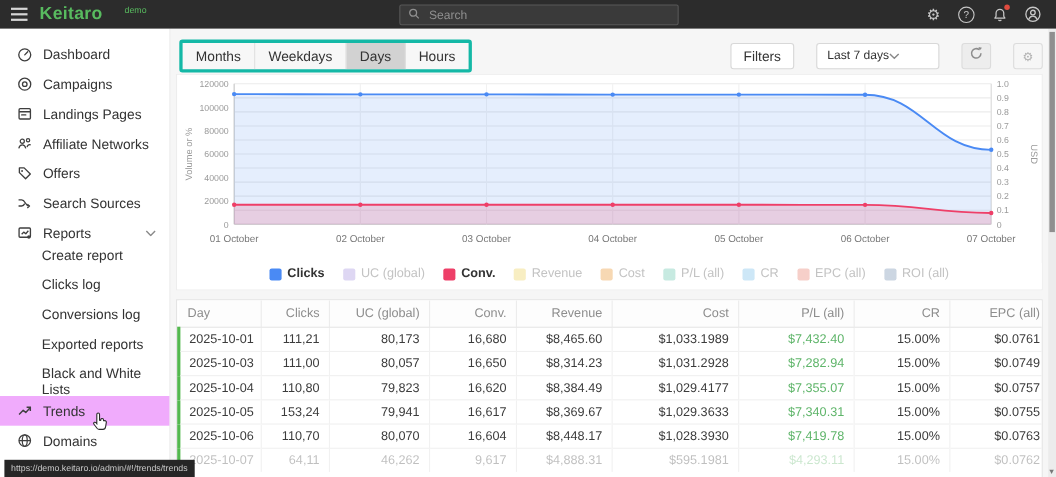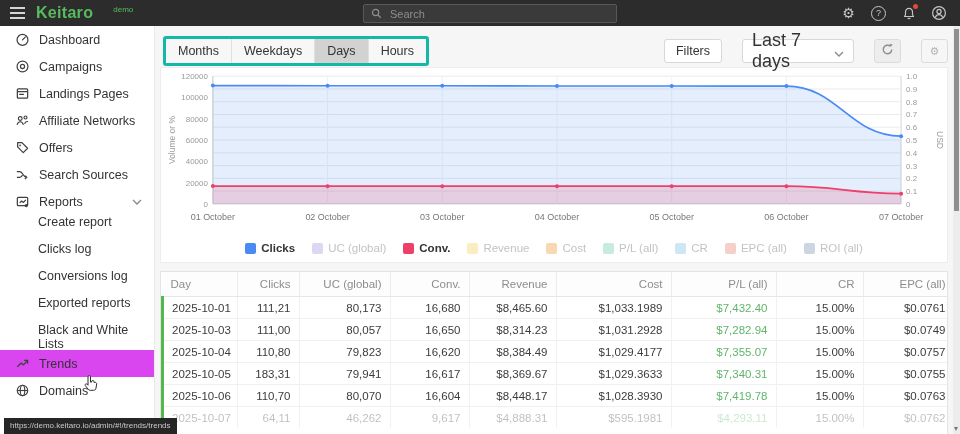--- a/index.html
+++ b/index.html
@@ -18,39 +18,39 @@
   .search input::placeholder{color:#8f8f8f}
   .tb-actions{margin-left:auto;display:flex;align-items:center;gap:13px;padding-right:13px}
   .tb-ic{width:17px;height:17px;display:flex;align-items:center;justify-content:center;position:relative;cursor:pointer}
   .tb-ic svg{display:block}
   .tb-gear{color:#c6c6c6;font-size:14px;line-height:1}
   .help-circle{width:13px;height:13px;border:1.3px solid #c6c6c6;border-radius:50%;
                color:#c6c6c6;font-size:9px;display:flex;align-items:center;justify-content:center}
   .bell-dot{position:absolute;top:-1px;right:-1px;width:5px;height:5px;border-radius:50%;background:#e04b3f}
   
   .sidebar{position:absolute;top:26px;left:0;width:155px;bottom:0;background:#fff;
-           border-right:1px solid #e9e9e9;padding-top:0;z-index:10;box-sizing:border-box}
+           border-right:1px solid #e9e9e9;padding-top:10px;z-index:10;box-sizing:border-box}
   .nav-item{height:27px;display:flex;align-items:center;padding-left:14px;gap:9px;
             font-size:12.5px;color:#333;cursor:pointer}
-  .nav-item.active{background:#d946ef}
+  .nav-item.active{background:#f0abfc}
   .nav-sub{height:27px;display:flex;padding-left:38px;font-size:12.5px;color:#333;cursor:pointer}
   .nav-ic{width:16px;height:16px;display:flex;align-items:center;justify-content:center}
   .chev{margin-left:auto;margin-right:12px;display:flex}
   
   main{position:absolute;left:155px;top:26px;right:0;bottom:0;padding:12px 12px 0 5px;box-sizing:border-box}
   .toolbar{display:flex;align-items:center;height:26px;margin-bottom:3px;padding-left:3px}
   .tabs{display:flex;border:3px solid #14b8a6;border-radius:3px;overflow:hidden;background:#f7f7f7}
   .tab{padding:0 12px;line-height:24px;font-size:12.5px;color:#333;border-right:1px solid #e0e0e0;cursor:pointer}
   .tab:last-child{border-right:none}
   .tab.active{background:#d2d2d2}
   .toolbar-right{margin-left:auto;display:flex;gap:20px;align-items:center}
   .btn{height:24px;line-height:22px;padding:0 11px;background:#fff;border:1px solid #d8d8d8;
        border-radius:3px;font-size:12.5px;color:#333;box-sizing:border-box;cursor:pointer}
   .select{height:24px;display:flex;align-items:center;background:#fff;border:1px solid #d8d8d8;
-          border-radius:3px;font-size:18px;color:#333;padding:0 9px;width:112px;
+          border-radius:3px;font-size:11px;color:#333;padding:0 9px;width:112px;
           justify-content:flex-start;box-sizing:border-box;cursor:pointer}
   .icon-btn{width:27px;height:24px;background:#ededed;border:1px solid #dcdcdc;border-radius:3px;
             display:flex;align-items:center;justify-content:center;box-sizing:border-box;cursor:pointer}
   .icon-btn.lite{background:#f6f6f6;color:#b3b3b3;font-size:11px}
   
   .chart-card{background:#fff;border:1px solid #ededed}
   .tk{font-size:8px;fill:#9a9a9a}
   .xl{font-size:9px;fill:#777}
   .axl{font-size:8.5px;fill:#9a9a9a}
   .legend{display:flex;justify-content:center;gap:17px;padding:4px 0 8px;background:#fff}
@@ -415,21 +415,21 @@
             <td class="c3 right">16,620</td>
             <td class="c4 right">$8,384.49</td>
             <td class="c5 right">$1,029.4177</td>
             <td class="c6 right" style="color: rgb(95, 181, 106);">$7,355.07</td>
             <td class="c7 right">15.00%</td>
             <td class="c8 right">$0.0757</td>
             <td class="c9 left" style="color: rgb(138, 200, 143);">714.49%</td>
           </tr>
           <tr>
             <td class="c0 left">2025-10-05</td>
-            <td class="c1 right">183,31</td>
+            <td class="c1 right">153,24</td>
             <td class="c2 right">79,941</td>
             <td class="c3 right">16,617</td>
             <td class="c4 right">$8,369.67</td>
             <td class="c5 right">$1,029.3633</td>
             <td class="c6 right" style="color: rgb(95, 181, 106);">$7,340.31</td>
             <td class="c7 right">15.00%</td>
             <td class="c8 right">$0.0755</td>
             <td class="c9 left" style="color: rgb(138, 200, 143);">713.09%</td>
           </tr>
           <tr>

